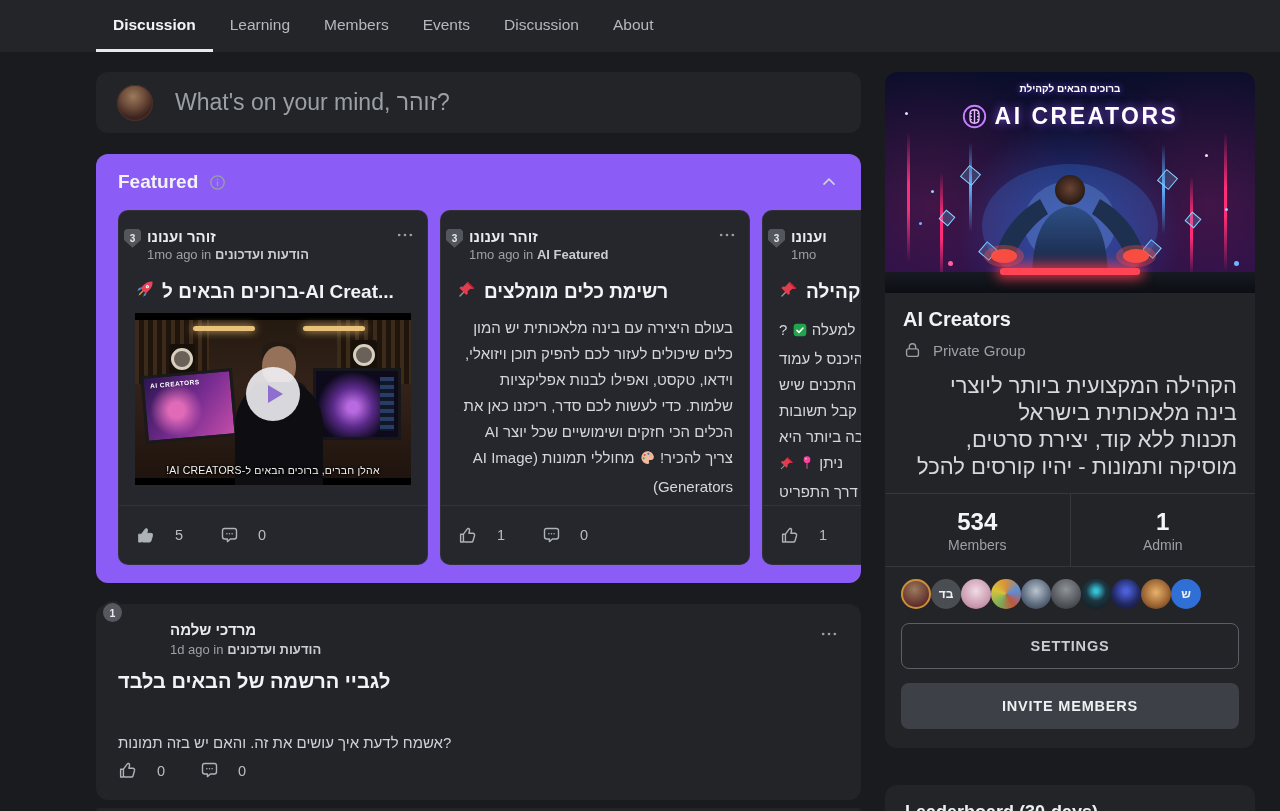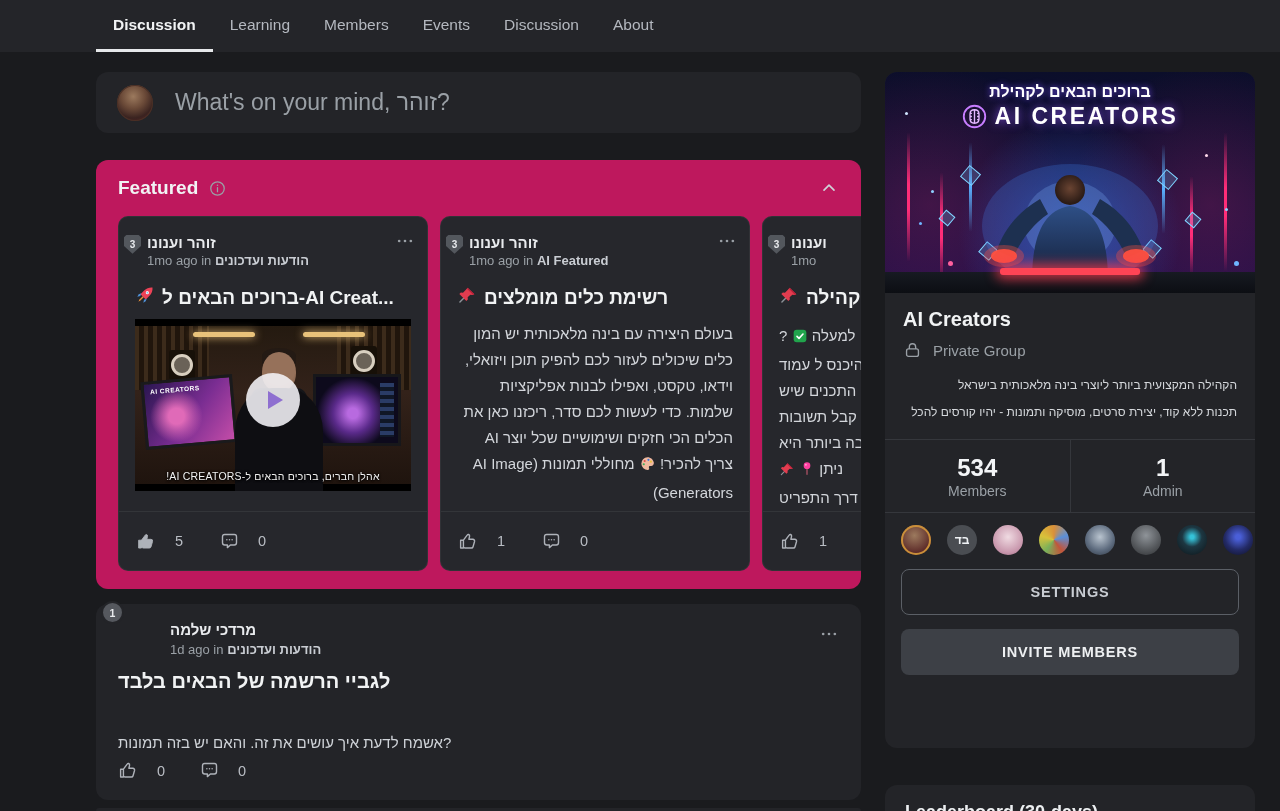--- a/index.html
+++ b/index.html
@@ -16,21 +16,21 @@
   .card{position:absolute;background:#232428;border-radius:12px;box-sizing:border-box}
   
   .composer{left:96px;top:72px;width:765px;height:61px;display:flex;align-items:center;
             padding:0 21px;gap:22px;cursor:text}
   .av{border-radius:50%;flex:none;position:relative}
   .av-zohar{background:radial-gradient(circle at 45% 32%,#9c7a5e 0%,#6b4a38 38%,#3a2320 68%,#5c1f26 100%);
             box-shadow:0 0 0 1px #4a3026 inset}
   .av-mordechai{background:conic-gradient(#d98f3a,#5a8fd9,#c2553a,#7ab05a,#d9c23a,#d98f3a)}
   .composer-text{font-size:23px;color:#9aa0a6;direction:ltr}
   
-  .featured{left:96px;top:160px;width:765px;height:429px;background:#be185d}
+  .featured{left:96px;top:154px;width:765px;height:429px;background:#8b5cf6}
   .f-head{position:absolute;top:0;left:0;right:0;height:56px;display:flex;align-items:center;
           padding:0 22px;gap:10px;box-sizing:border-box}
   .f-title{font-size:19px;font-weight:700;color:#f1f3f4}
   .i18{width:19px;height:19px;color:#9aa0a6}
   .f-chev{margin-left:auto;width:20px;height:20px;color:#cfd3d8;cursor:pointer}
   .f-row{position:absolute;left:22px;right:0;top:56px;bottom:18px;display:flex;gap:12px;overflow:hidden}
   .fcard{flex:none;width:310px;background:#26272c;border:1px solid rgba(255,255,255,.05);
          border-radius:10px;position:relative;box-sizing:border-box;padding:16px;cursor:pointer}
   .fc-head{display:flex;gap:12px;align-items:center}
   .avwrap{position:relative;flex:none}
@@ -114,45 +114,45 @@
     radial-gradient(circle at 12% 60%,rgba(255,45,120,.18),transparent 40%),
     radial-gradient(circle at 88% 60%,rgba(255,45,120,.18),transparent 40%),
     linear-gradient(180deg,#0b0e2a 0%,#141038 45%,#221048 100%)}
   .streak{position:absolute;width:3px;border-radius:2px;filter:blur(.5px)}
   .stk-p{background:linear-gradient(180deg,transparent,#ff2d78 40%,#ff2d78 60%,transparent)}
   .stk-b{background:linear-gradient(180deg,transparent,#5ab0ff 50%,transparent)}
   .sparkles{position:absolute;width:3px;height:3px;border-radius:50%;background:#cfe6ff;
     box-shadow:26px 78px 0 #8fd0ff,320px 96px 0 #8fd0ff,44px 150px 0 1px #ff5f9e,
                330px 150px 0 1px #6fb5ff,300px 42px 0 #ffd9ec,14px 110px 0 #6fb5ff}
   .b-welcome{position:absolute;top:11px;left:0;right:0;text-align:center;direction:rtl;
-             font-size:16px;font-weight:700;color:#fff;text-shadow:0 0 6px rgba(120,80,255,.9)}
+             font-size:10px;font-weight:700;color:#fff;text-shadow:0 0 6px rgba(120,80,255,.9)}
   .b-brand{position:absolute;top:31px;left:0;right:0;display:flex;align-items:center;
            justify-content:center;gap:8px}
   .b-brand .logo{width:25px;height:25px}
   .b-brand .txt{font-size:23px;font-weight:800;letter-spacing:2.5px;color:#fff;
                 text-shadow:0 0 10px rgba(150,90,255,.8)}
   .cube{position:absolute;border:1.5px solid #7fd4ff;background:rgba(127,200,255,.22);
         transform:rotate(40deg)}
   .figsvg{position:absolute;left:35px;bottom:12px}
   .desk{position:absolute;left:0;right:0;bottom:0;height:21px;
         background:linear-gradient(180deg,#171a22,#0c0e13)}
   .kbd{position:absolute;left:115px;bottom:18px;width:140px;height:7px;background:#ff4455;
        border-radius:3px;box-shadow:0 0 12px 4px rgba(255,60,80,.75)}
   .g-name{margin:15px 18px 0;font-size:20px;font-weight:700;color:#f1f3f4}
   .g-priv{margin:10px 18px 0;display:flex;align-items:center;gap:11px;color:#9aa0a6;font-size:15px}
   .g-priv svg{width:19px;height:19px}
-  .g-desc{margin:12px 18px 0;direction:rtl;text-align:right;font-size:12px;line-height:27px;color:#d5d8dc}
+  .g-desc{margin:12px 18px 0;direction:rtl;text-align:right;font-size:22px;line-height:27px;color:#d5d8dc}
   .g-desc p{margin:0}
   .g-stats{margin-top:13px;border-top:1px solid #35373c;border-bottom:1px solid #35373c;
            display:flex;height:72px}
   .stat{flex:1;display:flex;flex-direction:column;align-items:center;justify-content:center;gap:1px}
   .stat+.stat{border-left:1px solid #35373c}
   .stat-v{font-size:24px;font-weight:700;color:#f3f5f7}
   .stat-l{font-size:14px;color:#9aa0a6}
-  .g-avs{display:flex;gap:16px;padding:12px 16px 0;align-items:center}
+  .g-avs{display:flex;gap:0;padding:12px 16px 0;align-items:center}
   .s-av{width:30px;height:30px;border-radius:50%;flex:none;display:flex;align-items:center;
         justify-content:center;font-size:12px;font-weight:700;color:#eef1f4;cursor:pointer;box-sizing:border-box}
   .btn{display:flex;align-items:center;justify-content:center;height:46px;border-radius:8px;
        margin:14px 16px 0;font-size:14.5px;letter-spacing:.8px;cursor:pointer;box-sizing:border-box}
   .btn-outline{border:1px solid #5b5f66;color:#c9cdd3;font-weight:600}
   .btn-fill{background:#3d4046;color:#eef0f2;font-weight:700}
   .lb-card{left:885px;top:785px;width:370px;height:60px;padding:17px 20px}
   .lb-title{font-size:18px;font-weight:700;color:#eceff1}
 </style>
 </head>

